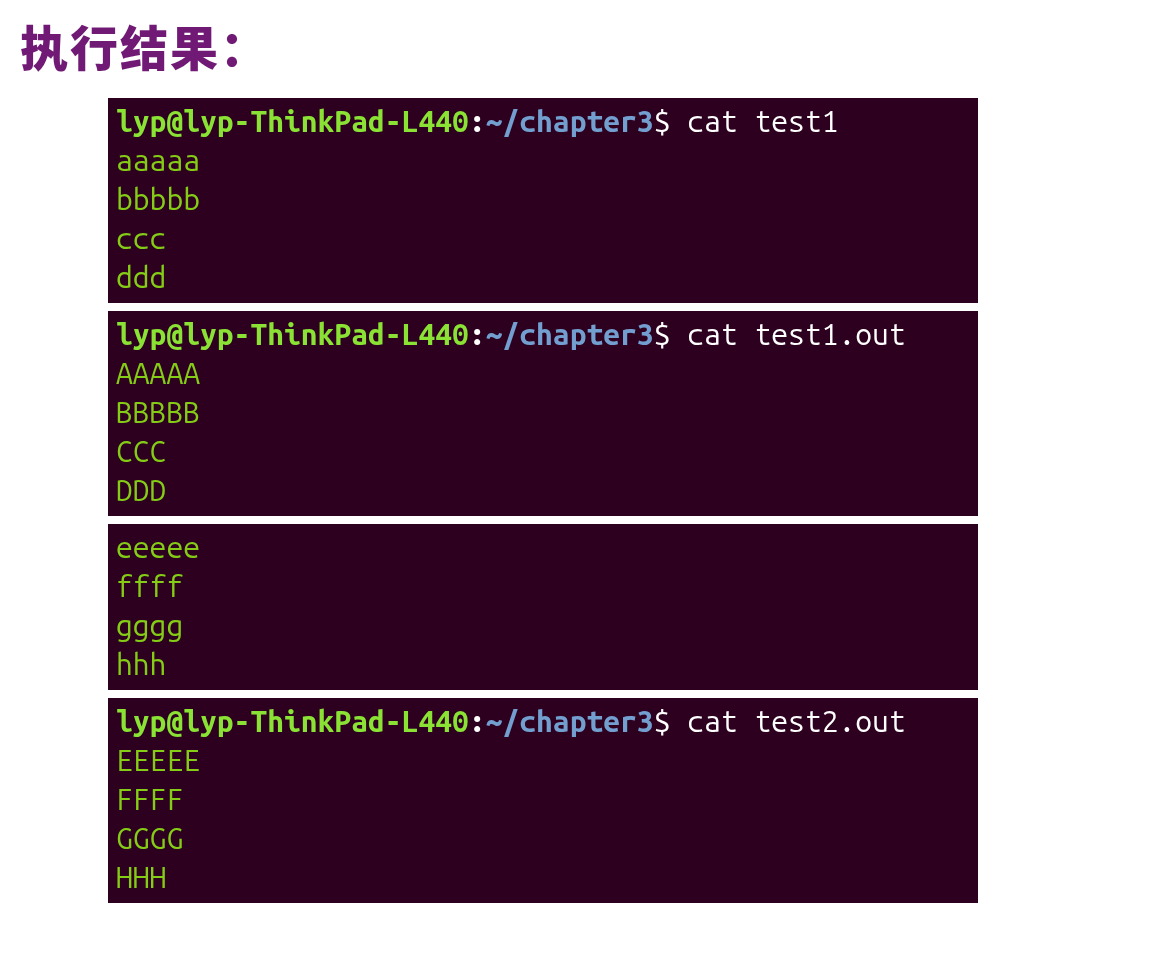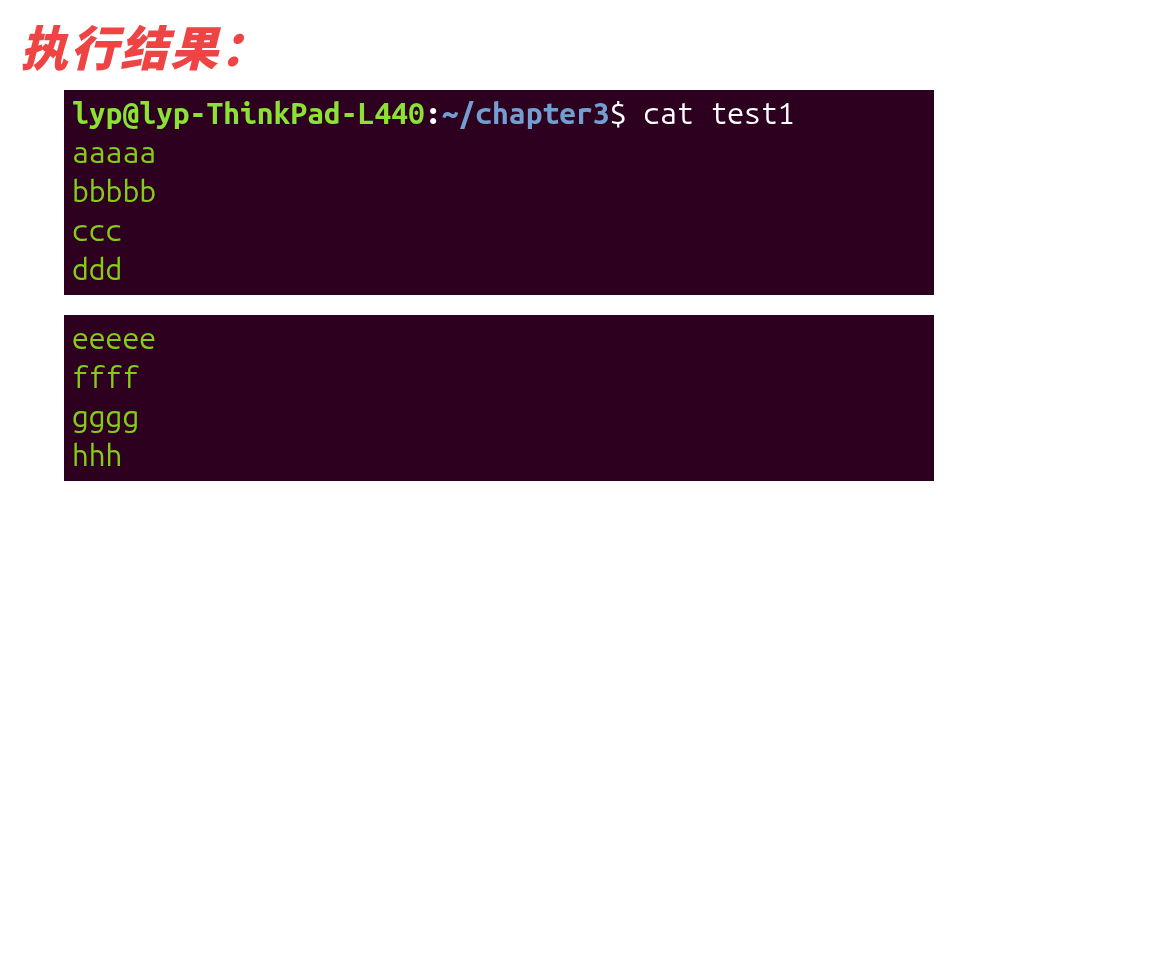--- a/index.html
+++ b/index.html
@@ -4,32 +4,31 @@
 <style>
   body {
     margin: 0;
     padding: 0;
     background: #ffffff;
     width: 1160px;
     height: 960px;
     font-family: "Microsoft YaHei", "Noto Sans CJK SC", sans-serif;
   }
   .title {
-    color: #ef4444;
+    color: #701a75;
     font-size: 48px;
     font-weight: 800;
-    margin: 10px 0 10px 20px;
+    margin: 10px 0 18px 20px;
     letter-spacing: 2px;
-    font-style: italic;
   }
   .terminals {
     display: flex;
     flex-direction: column;
-    gap: 20px;
-    margin-left: 64px;
+    gap: 8px;
+    margin-left: 108px;
     width: 870px;
   }
   .term {
     background: #2c001e;
     color: #ffffff;
     font-family: "Ubuntu Mono", "DejaVu Sans Mono", "Courier New", monospace;
     font-size: 30px;
     line-height: 1.3;
     padding: 4px 8px 6px 8px;
     overflow: hidden;
@@ -53,22 +52,40 @@
   <div class="term">
     <div class="prompt">
       <span class="user">lyp</span><span class="at">@</span><span class="host">lyp-ThinkPad-L440</span><span class="colon">:</span><span class="path">~/chapter3</span><span class="dollar">$ </span><span class="cmd">cat test1</span>
     </div>
     <div class="out-line">aaaaa</div>
     <div class="out-line">bbbbb</div>
     <div class="out-line">ccc</div>
     <div class="out-line">ddd</div>
   </div>
 
+  <div class="term">
+    <div class="prompt">
+      <span class="user">lyp</span><span class="at">@</span><span class="host">lyp-ThinkPad-L440</span><span class="colon">:</span><span class="path">~/chapter3</span><span class="dollar">$ </span><span class="cmd">cat test1.out</span>
+    </div>
+    <div class="out-line">AAAAA</div>
+    <div class="out-line">BBBBB</div>
+    <div class="out-line">CCC</div>
+    <div class="out-line">DDD</div>
+  </div>
 
   <div class="term">
     <div class="out-line">eeeee</div>
     <div class="out-line">ffff</div>
     <div class="out-line">gggg</div>
     <div class="out-line">hhh</div>
   </div>
 
+  <div class="term">
+    <div class="prompt">
+      <span class="user">lyp</span><span class="at">@</span><span class="host">lyp-ThinkPad-L440</span><span class="colon">:</span><span class="path">~/chapter3</span><span class="dollar">$ </span><span class="cmd">cat test2.out</span>
+    </div>
+    <div class="out-line">EEEEE</div>
+    <div class="out-line">FFFF</div>
+    <div class="out-line">GGGG</div>
+    <div class="out-line">HHH</div>
+  </div>
 
 </div>
 
 </body></html>

